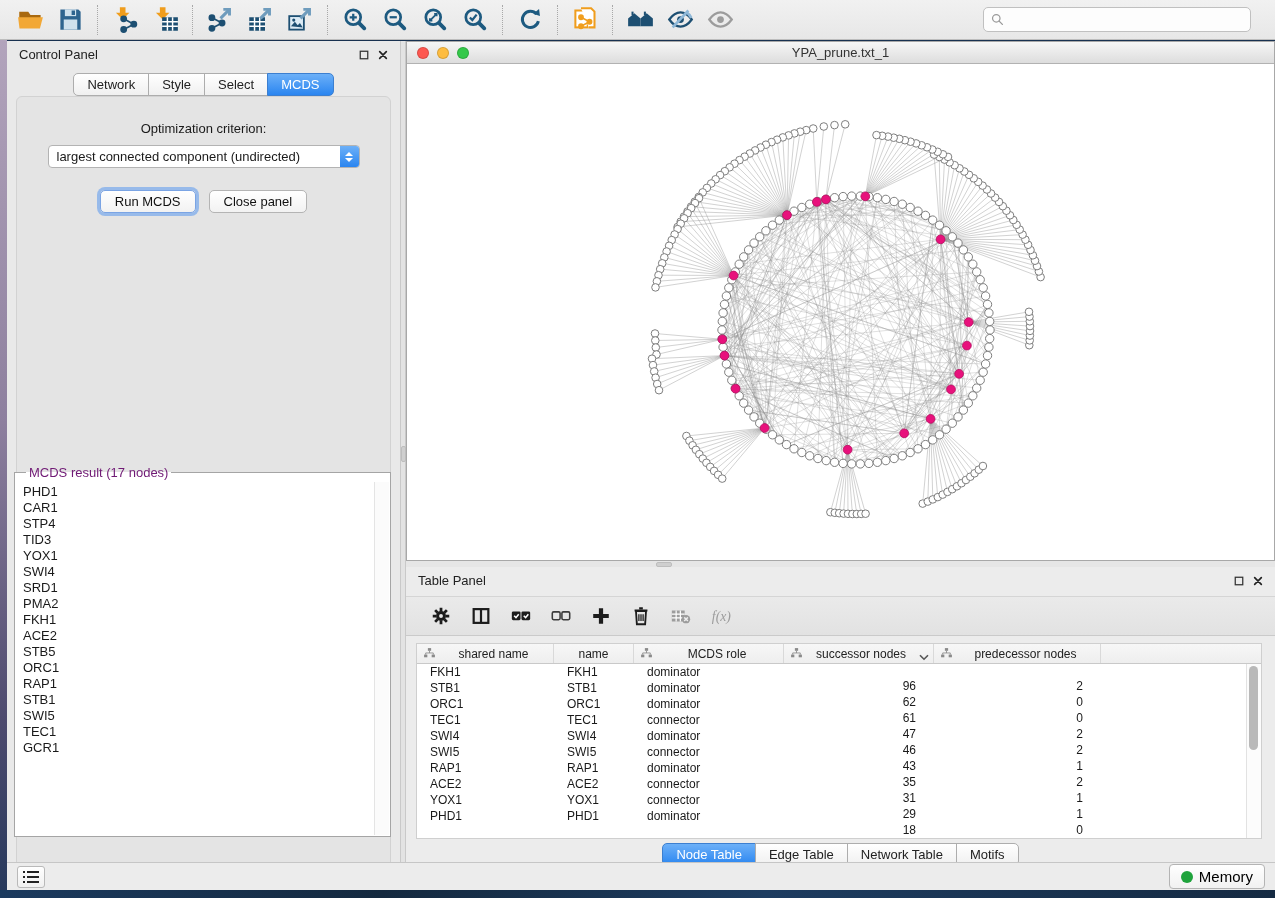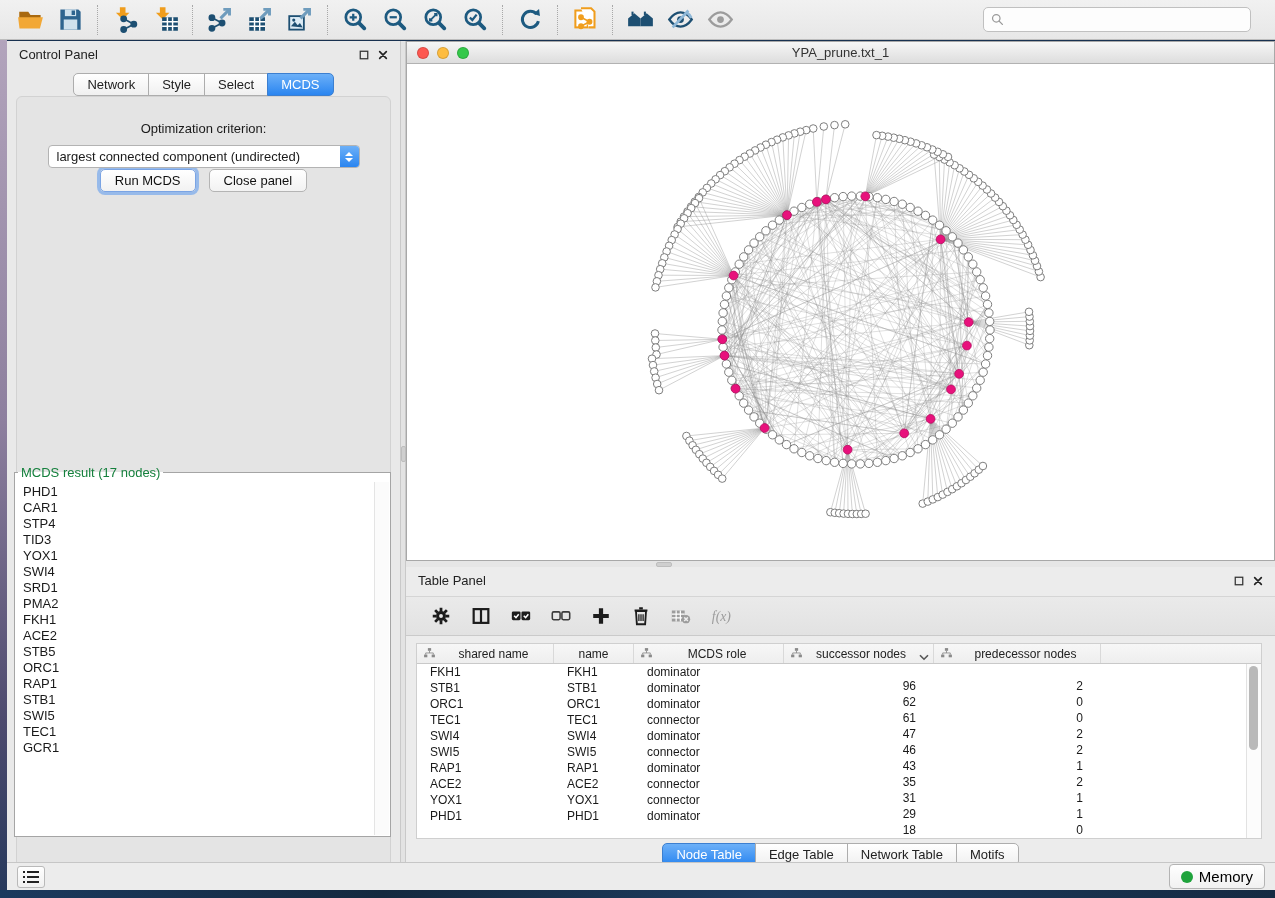--- a/index.html
+++ b/index.html
@@ -47,25 +47,25 @@
   .cp-inner { position:absolute; left:9px; top:55px; width:375px; height:793px;
     background:#e4e4e4; border:1px solid #d2d2d2; border-radius:6px 6px 4px 4px; }
   .opt-label { text-align:center; font-size:13px; margin-top:24px; }
   .select-box { margin:9px auto 0; width:312px; height:23px; background:#fff; border:1px solid #b3b3b3;
     border-radius:4px; display:flex; align-items:center; position:relative; cursor:default; }
   .select-box .sel-text { font-size:13px; padding-left:8px; flex:1; white-space:nowrap; }
   .sel-stepper { width:19px; height:21px; border-radius:0 3px 3px 0; background:linear-gradient(#6cb0f8,#2a85f0);
     display:flex; flex-direction:column; align-items:center; justify-content:center; gap:2px; }
   .sel-stepper .up { width:0;height:0;border-left:4px solid transparent;border-right:4px solid transparent;border-bottom:4px solid #fff; }
   .sel-stepper .dn { width:0;height:0;border-left:4px solid transparent;border-right:4px solid transparent;border-top:4px solid #fff; }
-  .btn-row { display:flex; justify-content:center; gap:13px; margin-top:1px; }
+  .btn-row { display:flex; justify-content:center; gap:13px; margin-top:22px; }
 
   .mcds-box { position:absolute; left:7px; top:424px; width:377px; height:372px;
     border:1px solid #a5a5a5; background:#fff; }
-  .mcds-box legend { font-size:13px; padding:0 3px; margin-left:3px; color:#15803d; }
+  .mcds-box legend { font-size:13px; padding:0 3px; margin-left:11px; color:#701a75; }
   .mcds-list { position:absolute; left:1px; top:2px; right:16px; bottom:1px; overflow:hidden; padding:2px 0 0 7px; }
   .mcds-row { font-size:13px; line-height:16px; }
   .mcds-scroll { position:absolute; top:2px; right:1px; bottom:1px; width:15px; background:#fbfbfb; border-left:1px solid #e4e4e4; }
 
   
   .vsplit { position:absolute; left:400px; top:41px; width:6px; height:821px; background:#e3e3e3; border-left:1px solid #c9c9c9; border-right:1px solid #c9c9c9; }
   .vsplit .grip { position:absolute; left:0px; top:405px; width:5px; height:16px; background:#cfcfcf; border:1px solid #bdbdbd; border-radius:2px; }
   .hsplit { position:absolute; left:406px; top:561px; width:869px; height:6px; background:#e6e6e6; }
   .hsplit .grip { position:absolute; left:250px; top:1px; width:16px; height:5px; background:#cfcfcf; border:1px solid #bdbdbd; border-radius:2px; }
 

